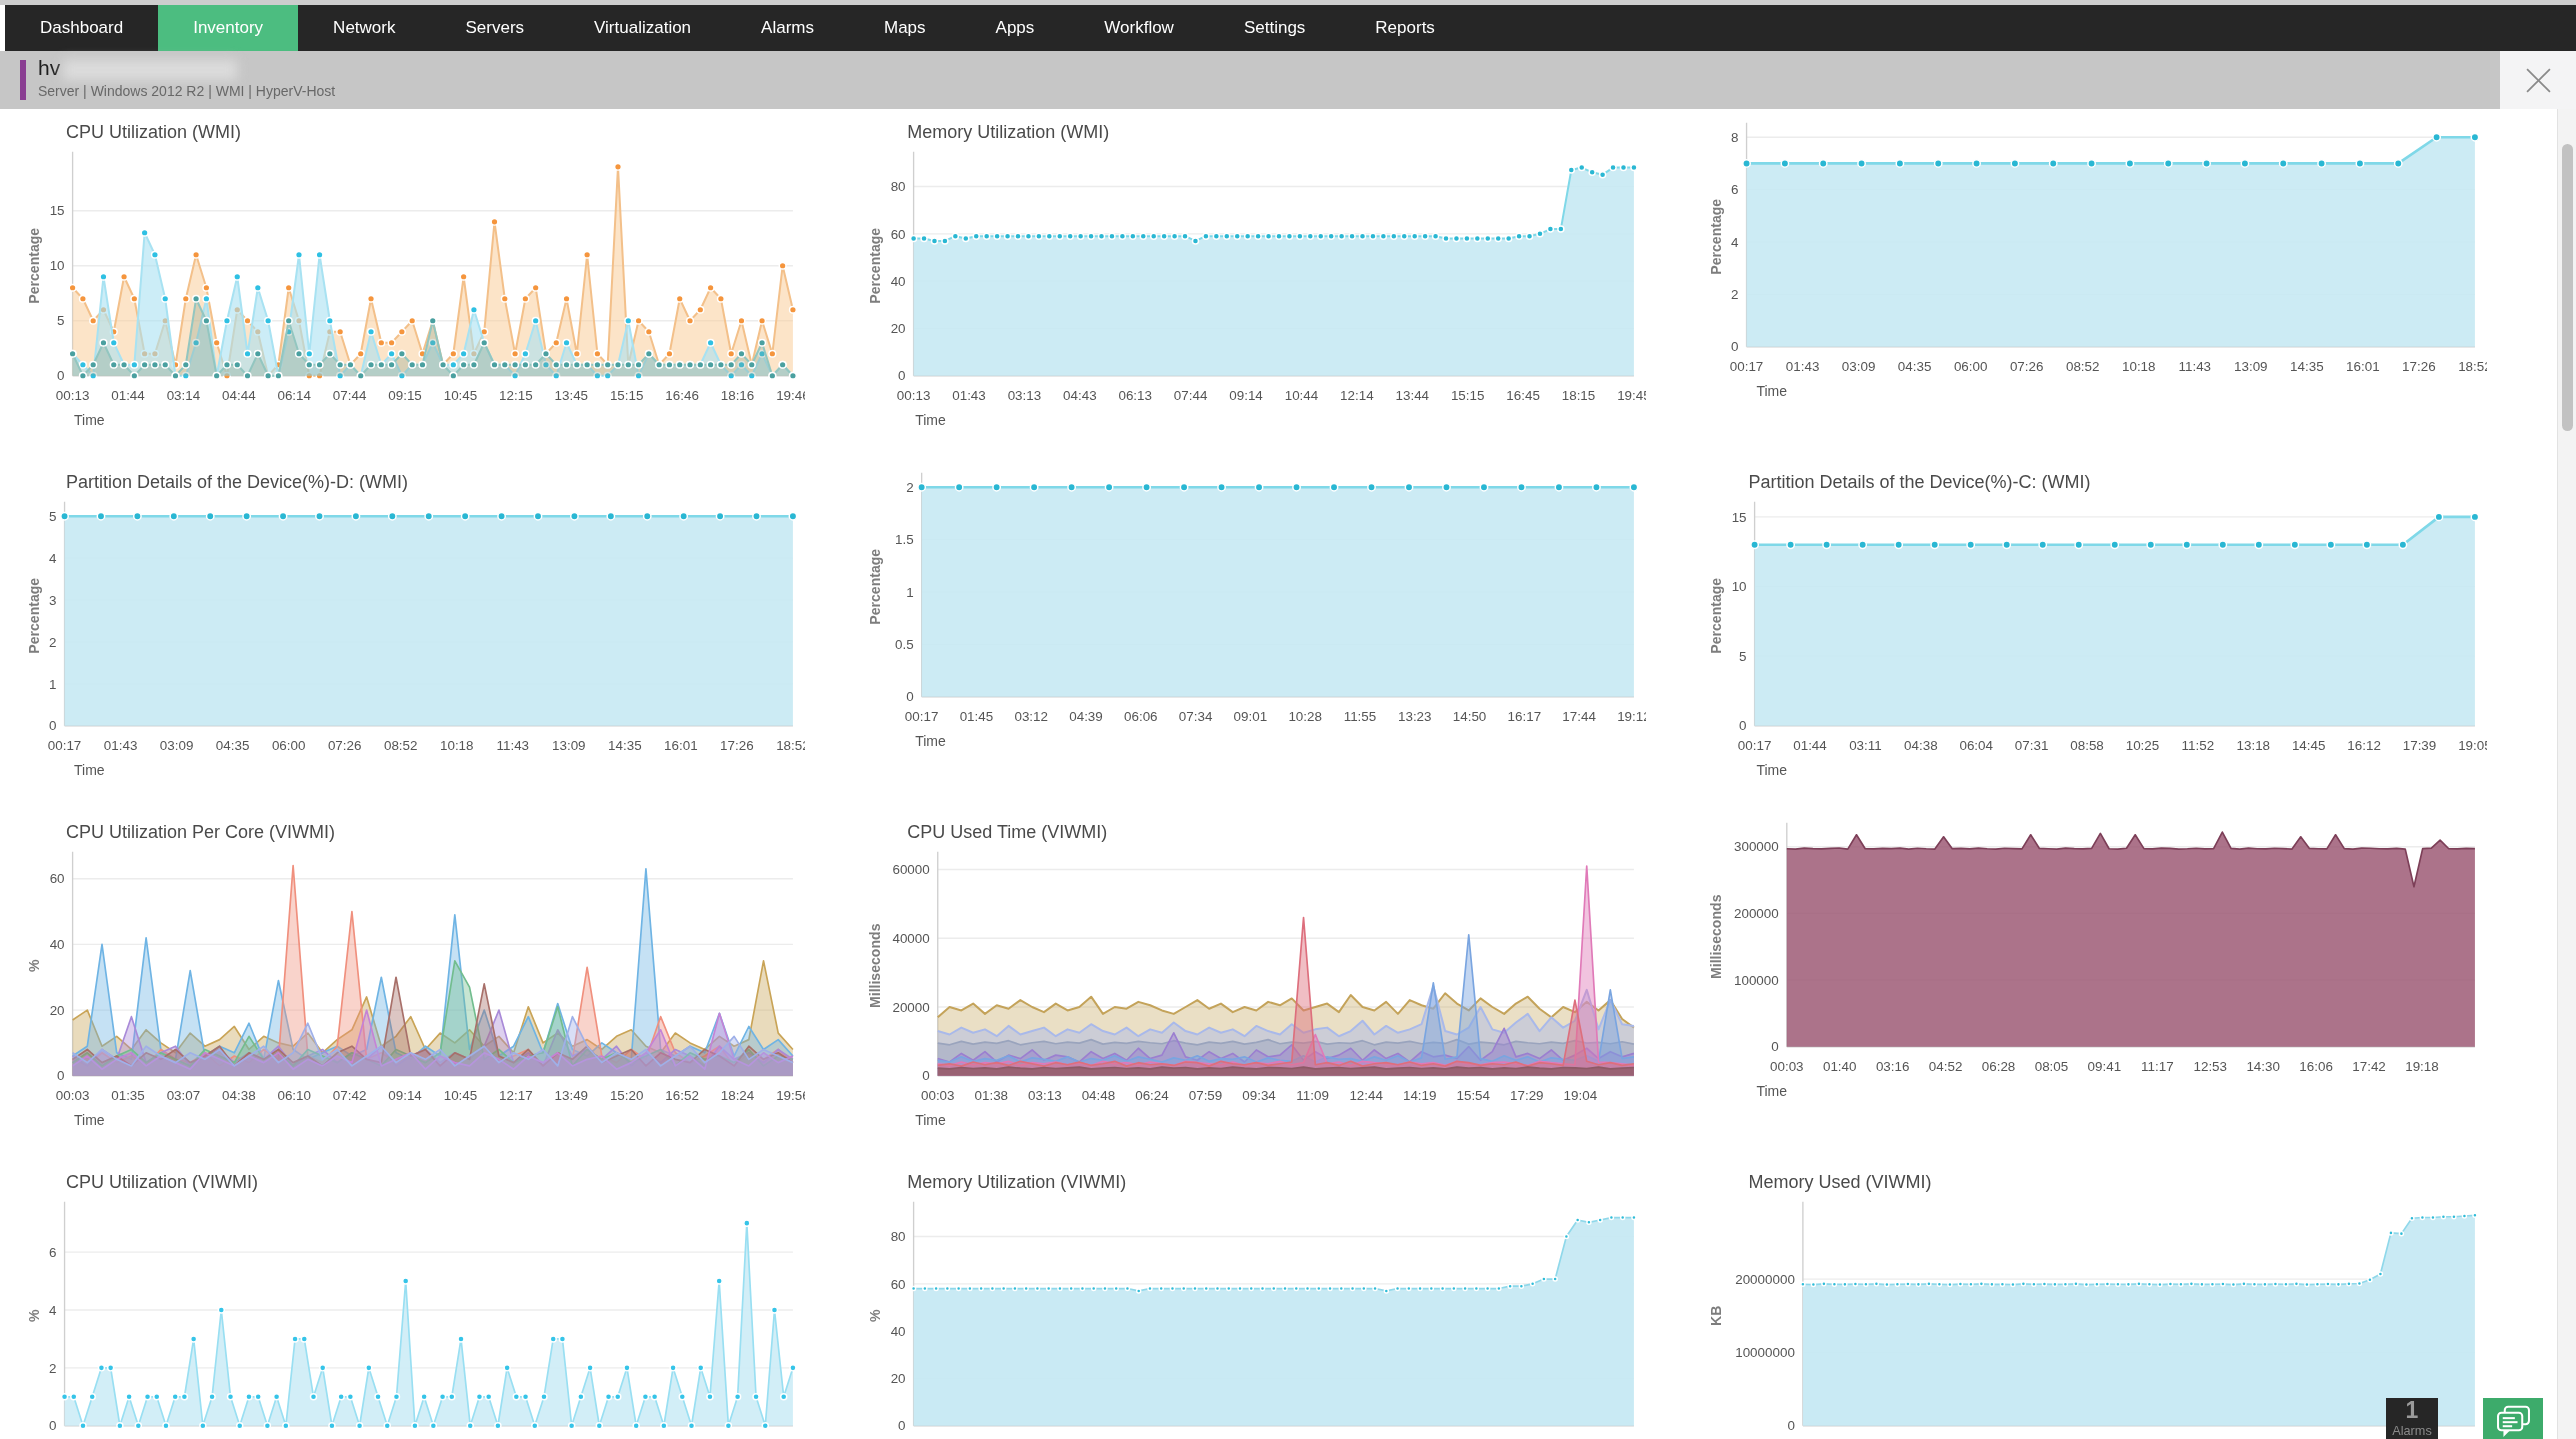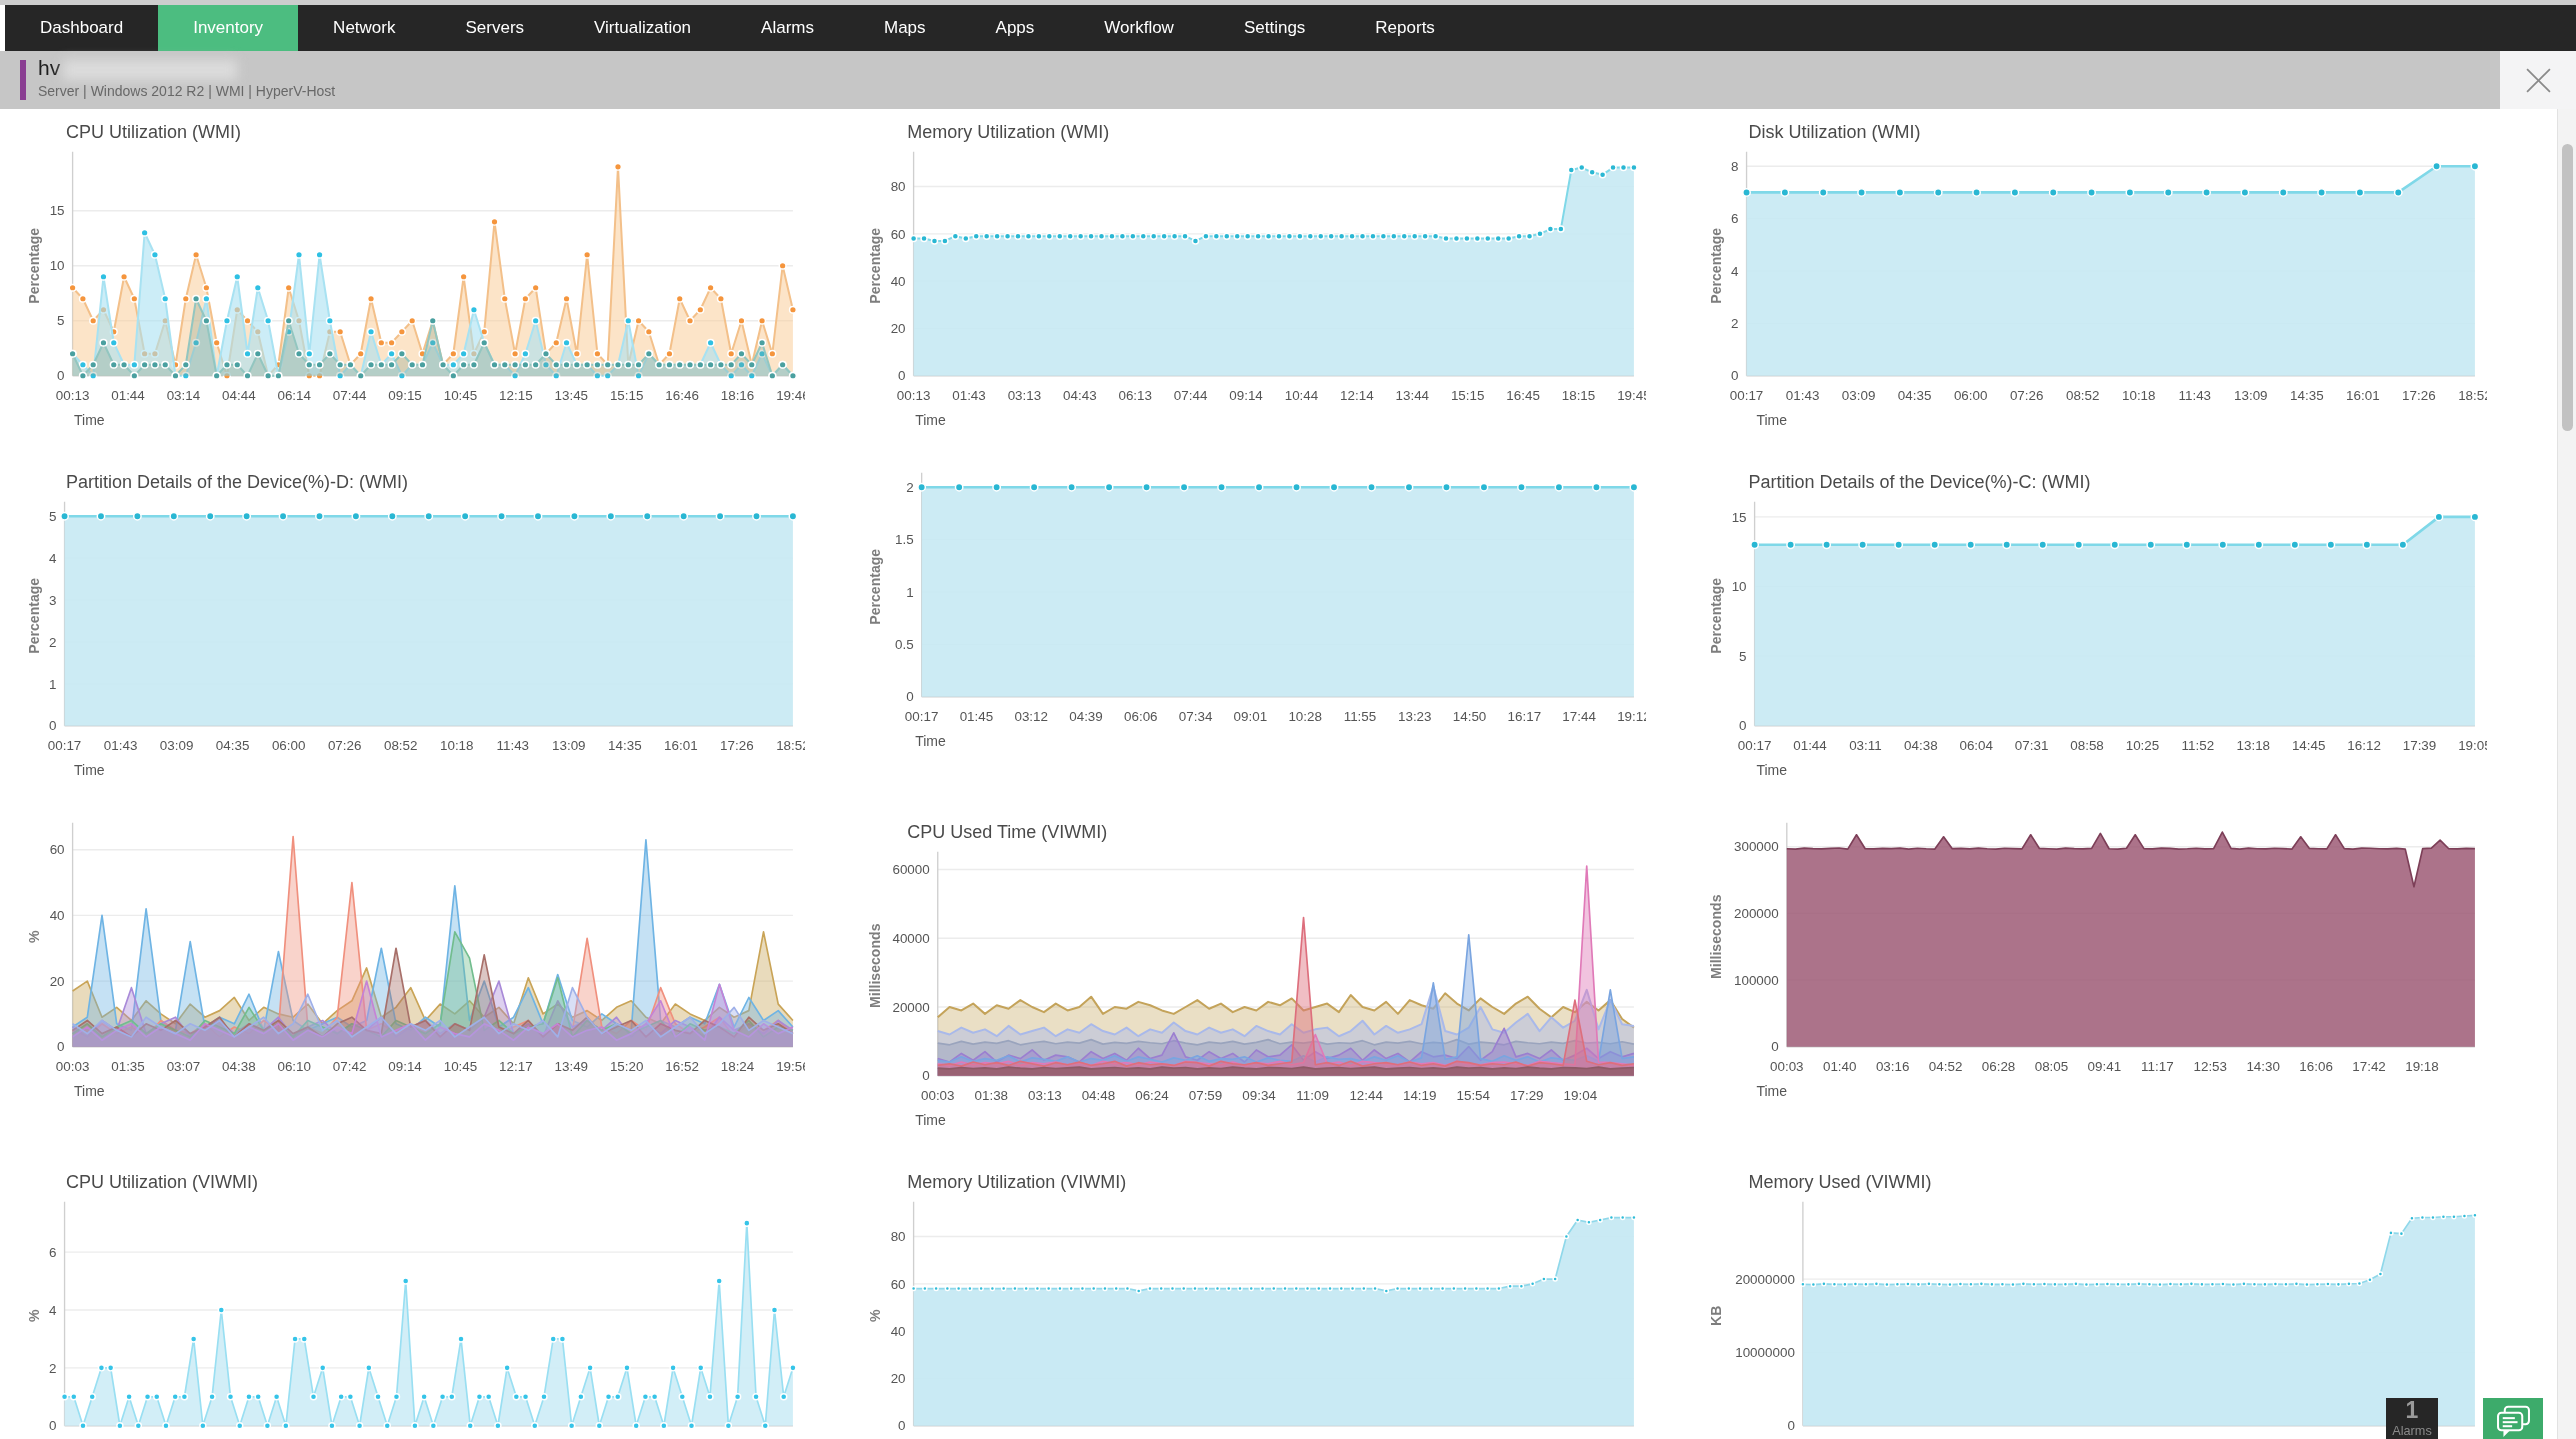--- a/index.html
+++ b/index.html
@@ -419,21 +419,20 @@
         <text x="811.5384615384615" y="380" text-anchor="middle" fill="#555" font-size="20">13:44</text>
         <text x="894.1538461538462" y="380" text-anchor="middle" fill="#555" font-size="20">15:15</text>
         <text x="976.7692307692307" y="380" text-anchor="middle" fill="#555" font-size="20">16:45</text>
         <text x="1059.3846153846155" y="380" text-anchor="middle" fill="#555" font-size="20">18:15</text>
         <text x="1142" y="380" text-anchor="middle" fill="#555" font-size="20">19:45</text>
         <text transform="translate(18 180) rotate(-90)" text-anchor="middle" fill="#7d7d7d" font-size="21" font-weight="bold">Percentage</text>
       </svg>
       <div class="time-label">Time</div>
     </div>
     <div class="chart-card">
-      <div class="chart-title">Disk Utilization (WMI)</div>
       <svg width="778" height="267" class="chart" viewBox="0 0 1160 398">
         <text x="44" y="351" text-anchor="end" fill="#555" font-size="20">0</text>
         <line x1="56" x2="1142" y1="265.9047619047619" y2="265.9047619047619" stroke="#ececec" stroke-width="2"></line>
         <text x="44" y="272.9047619047619" text-anchor="end" fill="#555" font-size="20">2</text>
         <line x1="56" x2="1142" y1="187.80952380952382" y2="187.80952380952382" stroke="#ececec" stroke-width="2"></line>
         <text x="44" y="194.80952380952382" text-anchor="end" fill="#555" font-size="20">4</text>
         <line x1="56" x2="1142" y1="109.71428571428571" y2="109.71428571428571" stroke="#ececec" stroke-width="2"></line>
         <text x="44" y="116.71428571428571" text-anchor="end" fill="#555" font-size="20">6</text>
         <line x1="56" x2="1142" y1="31.619047619047635" y2="31.619047619047635" stroke="#ececec" stroke-width="2"></line>
         <text x="44" y="38.619047619047635" text-anchor="end" fill="#555" font-size="20">8</text>
@@ -636,20 +635,21 @@
         <text x="811.5384615384615" y="380" text-anchor="middle" fill="#555" font-size="20">13:18</text>
         <text x="894.1538461538462" y="380" text-anchor="middle" fill="#555" font-size="20">14:45</text>
         <text x="976.7692307692307" y="380" text-anchor="middle" fill="#555" font-size="20">16:12</text>
         <text x="1059.3846153846155" y="380" text-anchor="middle" fill="#555" font-size="20">17:39</text>
         <text x="1142" y="380" text-anchor="middle" fill="#555" font-size="20">19:05</text>
         <text transform="translate(18 180) rotate(-90)" text-anchor="middle" fill="#7d7d7d" font-size="21" font-weight="bold">Percentage</text>
       </svg>
       <div class="time-label">Time</div>
     </div>
     <div class="chart-card">
+      <div class="chart-title">CPU Utilization Per Core (VIWMI)</div>
       <svg width="778" height="267" class="chart" viewBox="0 0 1160 398">
         <text x="56" y="351" text-anchor="end" fill="#555" font-size="20">0</text>
         <line x1="68" x2="1142" y1="246.089552238806" y2="246.089552238806" stroke="#ececec" stroke-width="2"></line>
         <text x="56" y="253.089552238806" text-anchor="end" fill="#555" font-size="20">20</text>
         <line x1="68" x2="1142" y1="148.17910447761196" y2="148.17910447761196" stroke="#ececec" stroke-width="2"></line>
         <text x="56" y="155.17910447761196" text-anchor="end" fill="#555" font-size="20">40</text>
         <line x1="68" x2="1142" y1="50.2686567164179" y2="50.2686567164179" stroke="#ececec" stroke-width="2"></line>
         <text x="56" y="57.2686567164179" text-anchor="end" fill="#555" font-size="20">60</text>
         <line x1="68" x2="68" y1="10" y2="344" stroke="#cfcfcf" stroke-width="2"></line>
         <line x1="68" x2="1142" y1="344" y2="344" stroke="#cfcfcf" stroke-width="2"></line>

